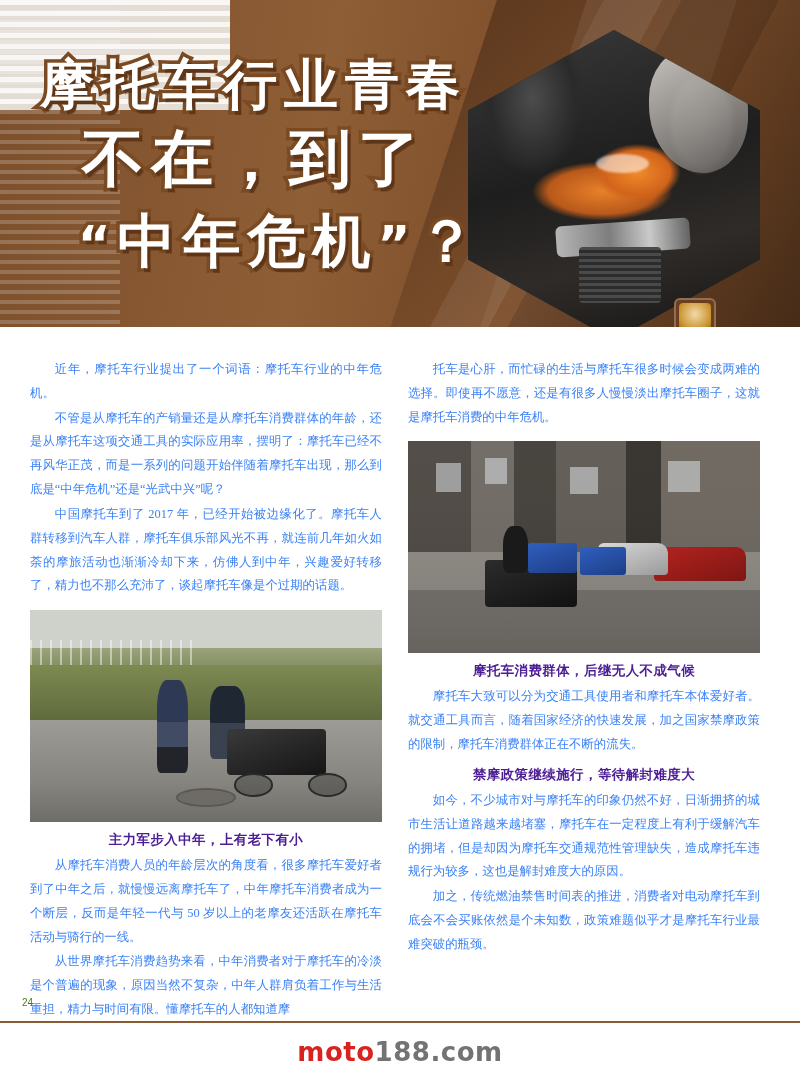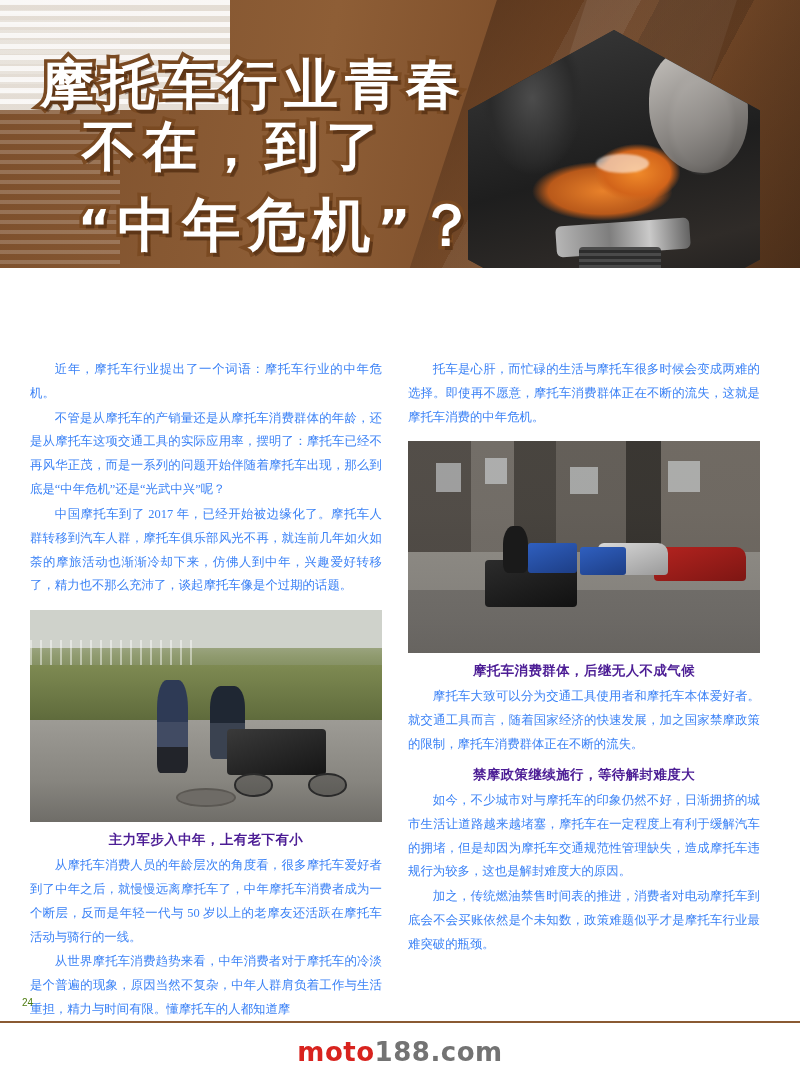--- a/index.html
+++ b/index.html
@@ -8,21 +8,21 @@
     background: #ffffff;
     font-family: "Liberation Sans", sans-serif;
     overflow: hidden;
     position: relative;
   }
 
   
   .banner {
     position: relative;
     width: 800px;
-    height: 268px;
+    height: 327px;
     background: #8a5a33;
     overflow: hidden;
   }
   .banner-bg-dark {
     position: absolute; inset: 0;
     background:
       linear-gradient(118deg, rgba(255,255,255,0) 62%, rgba(255,255,255,0.10) 62%, rgba(255,255,255,0.10) 68%, rgba(255,255,255,0) 68%),
       linear-gradient(118deg, rgba(0,0,0,0) 70%, rgba(0,0,0,0.18) 70%, rgba(0,0,0,0.18) 80%, rgba(0,0,0,0) 80%),
       linear-gradient(100deg, #7c4f2c 0%, #8e5e36 40%, #7a4b28 70%, #5d3a20 100%);
   }
@@ -137,21 +137,21 @@
     font-family: "DejaVu Sans", sans-serif;
     font-weight: bold;
     color: #ffffff;
     letter-spacing: 7px;
     line-height: 1.0;
     -webkit-text-stroke: 7px #7a4a22;
     paint-order: stroke fill;
     text-shadow: 3px 4px 0 rgba(60,32,12,.45);
   }
   .hl-1 { font-size: 54px; }
-  .hl-2 { font-size: 54px; margin-top: 8px; padding-left: 42px; }
+  .hl-2 { font-size: 62px; margin-top: 16px; padding-left: 42px; }
   .hl-3 { font-size: 58px; margin-top: 22px; padding-left: 10px; text-align: center; }
   .hl-3 .quote { font-size: 50px; }
 
   
   .content {
     position: absolute;
     left: 0; top: 348px;
     width: 800px; height: 1077px;
     padding: 10px 30px 0 30px;
   }
@@ -377,21 +377,21 @@
           <div class="wheel" style="left:79%"></div>
         </div>
       </div>
 
       <h3 class="subhead">主力军步入中年，上有老下有小</h3>
       <p class="body">从摩托车消费人员的年龄层次的角度看，很多摩托车爱好者到了中年之后，就慢慢远离摩托车了，中年摩托车消费者成为一个断层，反而是年轻一代与 50 岁以上的老摩友还活跃在摩托车活动与骑行的一线。</p>
       <p class="body">从世界摩托车消费趋势来看，中年消费者对于摩托车的冷淡是个普遍的现象，原因当然不复杂，中年人群肩负着工作与生活重担，精力与时间有限。懂摩托车的人都知道摩</p>
     </div>
 
     <div class="col">
-      <p class="body">托车是心肝，而忙碌的生活与摩托车很多时候会变成两难的选择。即使再不愿意，摩托车消费群体正在不断的流失，这就是摩托车消费的中年危机。</p>
+      <p class="body">托车是心肝，而忙碌的生活与摩托车很多时候会变成两难的选择。即使再不愿意，还是有很多人慢慢淡出摩托车圈子，这就是摩托车消费的中年危机。</p>
 
       <div class="figure">
         <div class="photo-street">
           <div class="bldg"></div>
           <div class="win" style="left:8%; top:10%; width:7%; height:14%;"></div>
           <div class="win" style="left:22%; top:8%; width:6%; height:12%;"></div>
           <div class="win" style="left:46%; top:12%; width:8%; height:13%;"></div>
           <div class="win" style="left:74%; top:9%; width:9%; height:15%;"></div>
           <div class="road"></div>
           <div class="car1"></div>

